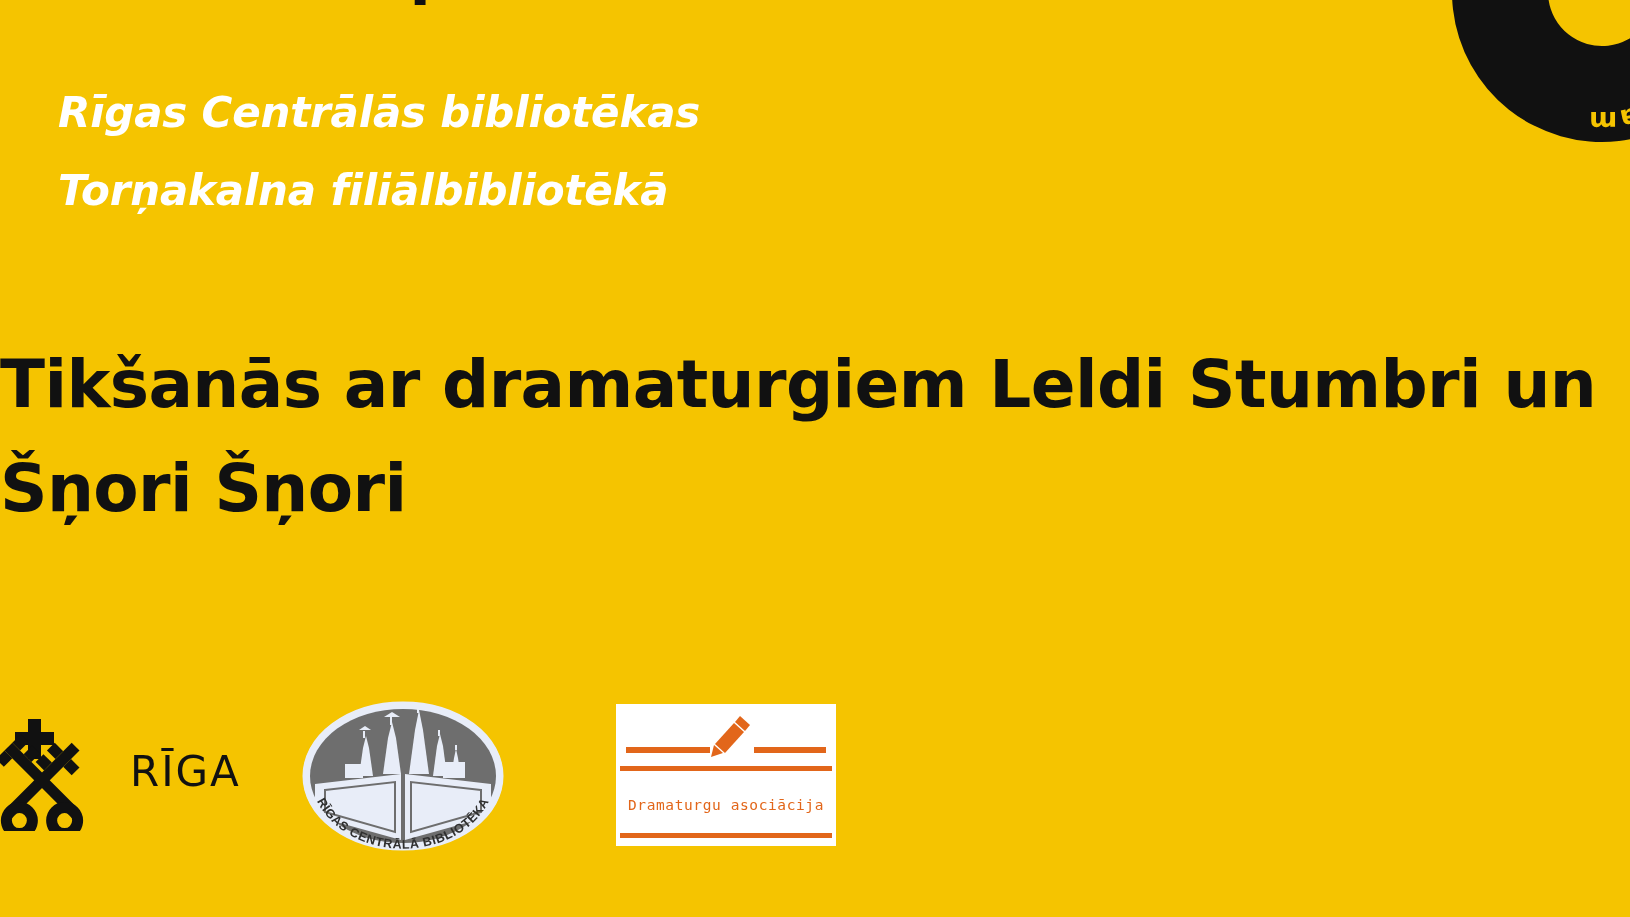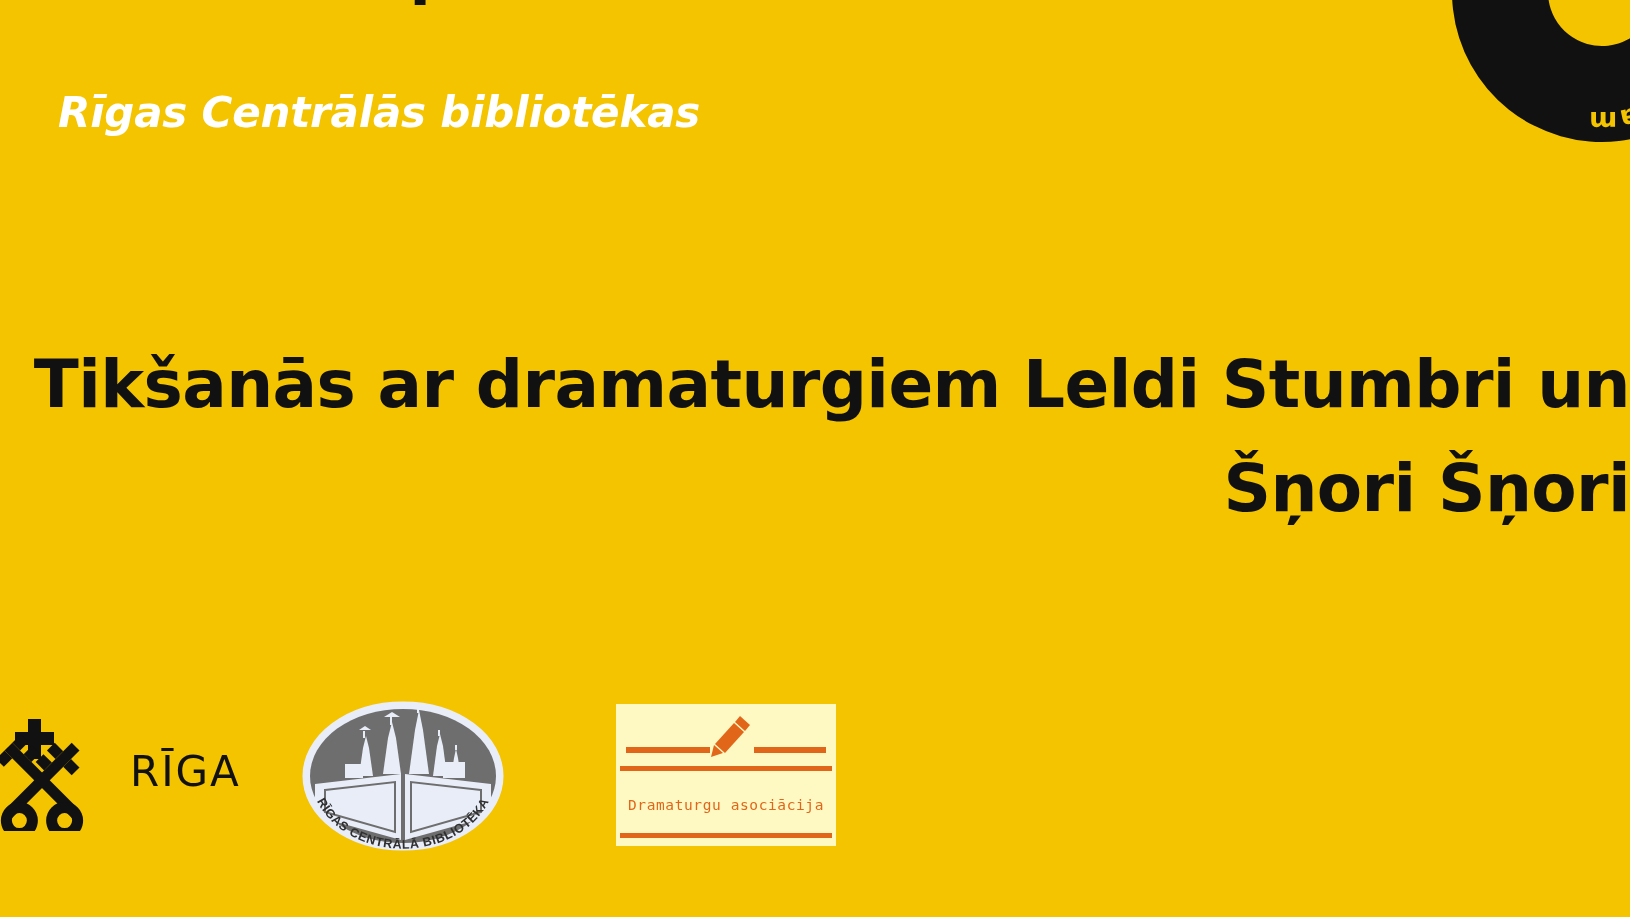--- a/index.html
+++ b/index.html
@@ -80,21 +80,21 @@
     font-style: italic;
   }
   .subtitle div { white-space: nowrap; }
 
   
   .main-title {
     position: absolute;
     left: 0;
     top: 333px;
     width: 1630px;
-    text-align: right;
+    text-align: left;
     color: #111111;
     font-family: "DejaVu Sans", sans-serif;
     font-weight: 700;
     font-size: 66px;
     line-height: 1.58;
     letter-spacing: -0.6px;
     white-space: nowrap;
   }
 
   
@@ -141,21 +141,21 @@
     letter-spacing: 0.6px;
   }
 
   
   .dram-card {
     position: absolute;
     left: 616px;
     top: 11px;
     width: 220px;
     height: 142px;
-    background: #fef9c3;
+    background: #ffffff;
     box-sizing: border-box;
   }
   .dram-top {
     position: relative;
     height: 62px;
   }
   .dram-rule-left {
     position: absolute;
     left: 10px;
     top: 43px;
@@ -214,20 +214,21 @@
       </defs>
       <text>
         <textPath href="#badgeArc" startOffset="14%">u gram</textPath>
       </text>
     </svg>
     <div class="badge-inner-dot"></div>
   </div>
 
   <div class="subtitle">
     <div>Rīgas Centrālās bibliotēkas</div>
+    <div>Torņakalna filiālbibliotēkā</div>
   </div>
 
   <div class="main-title">
     <div>Tikšanās ar dramaturgiem Leldi Stumbri un</div>
     <div>Šņori Šņori</div>
   </div>
 
   <div class="logo-strip">
 
     <div class="riga-logo">

